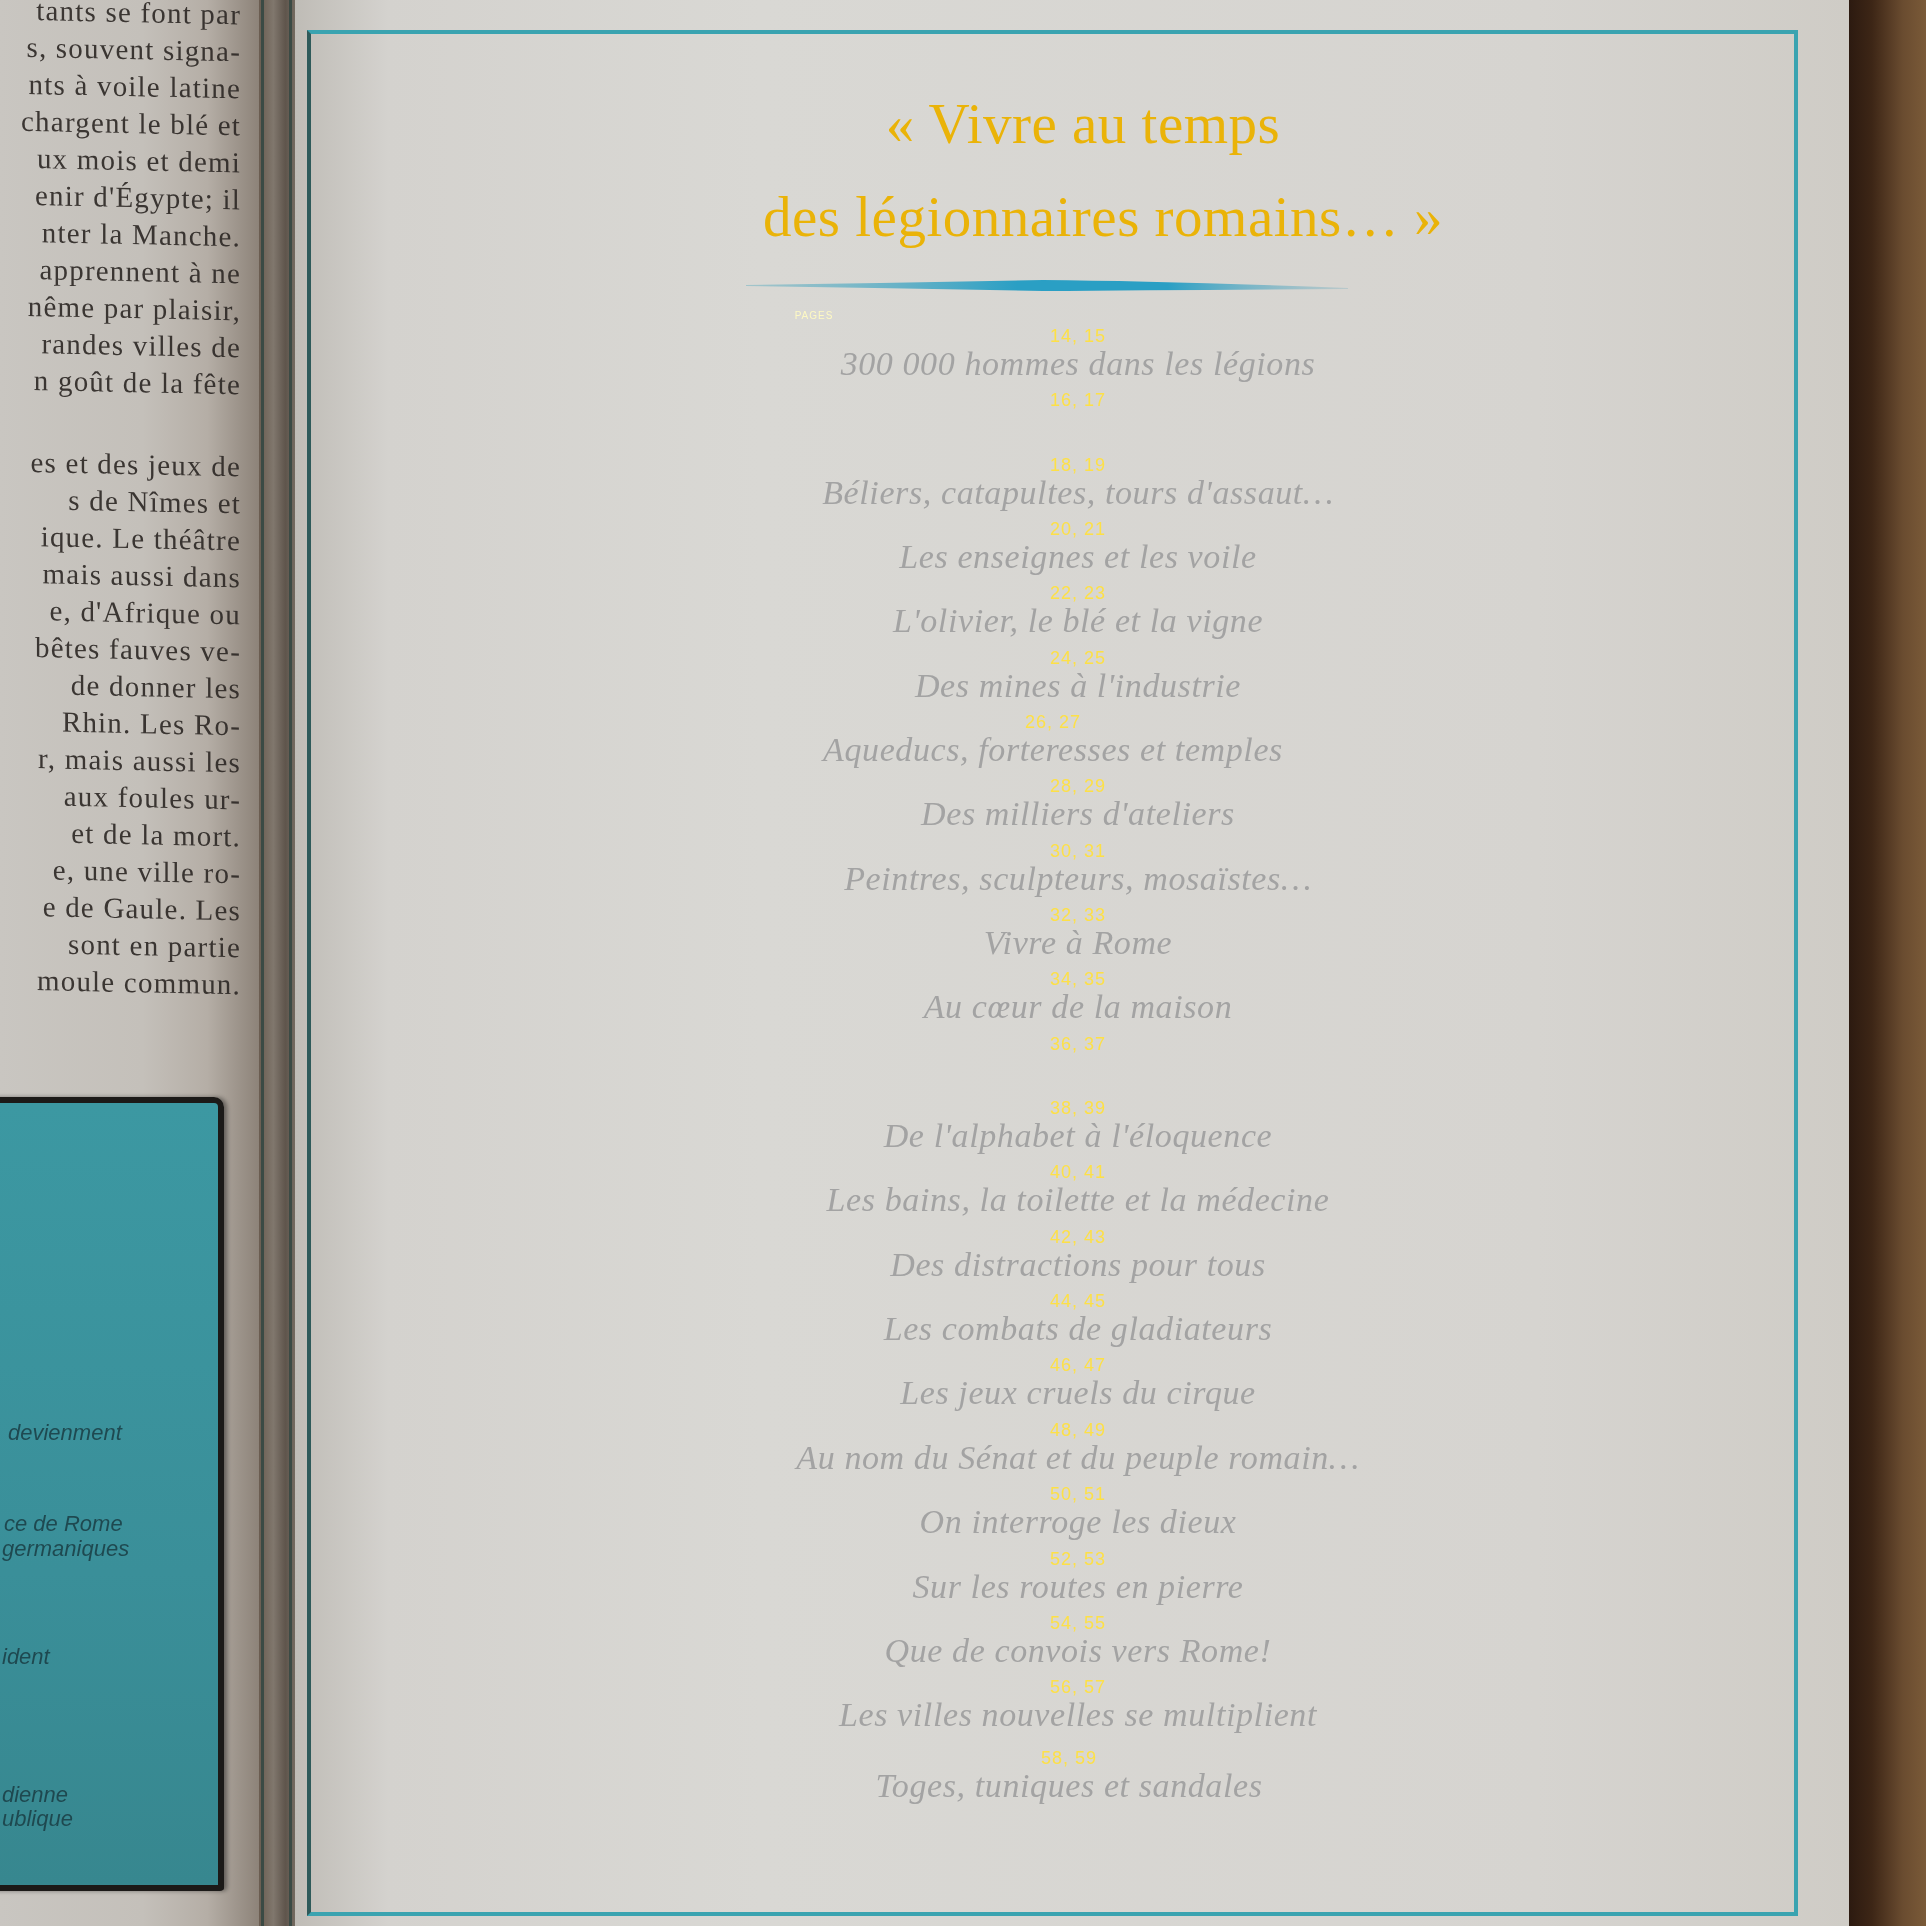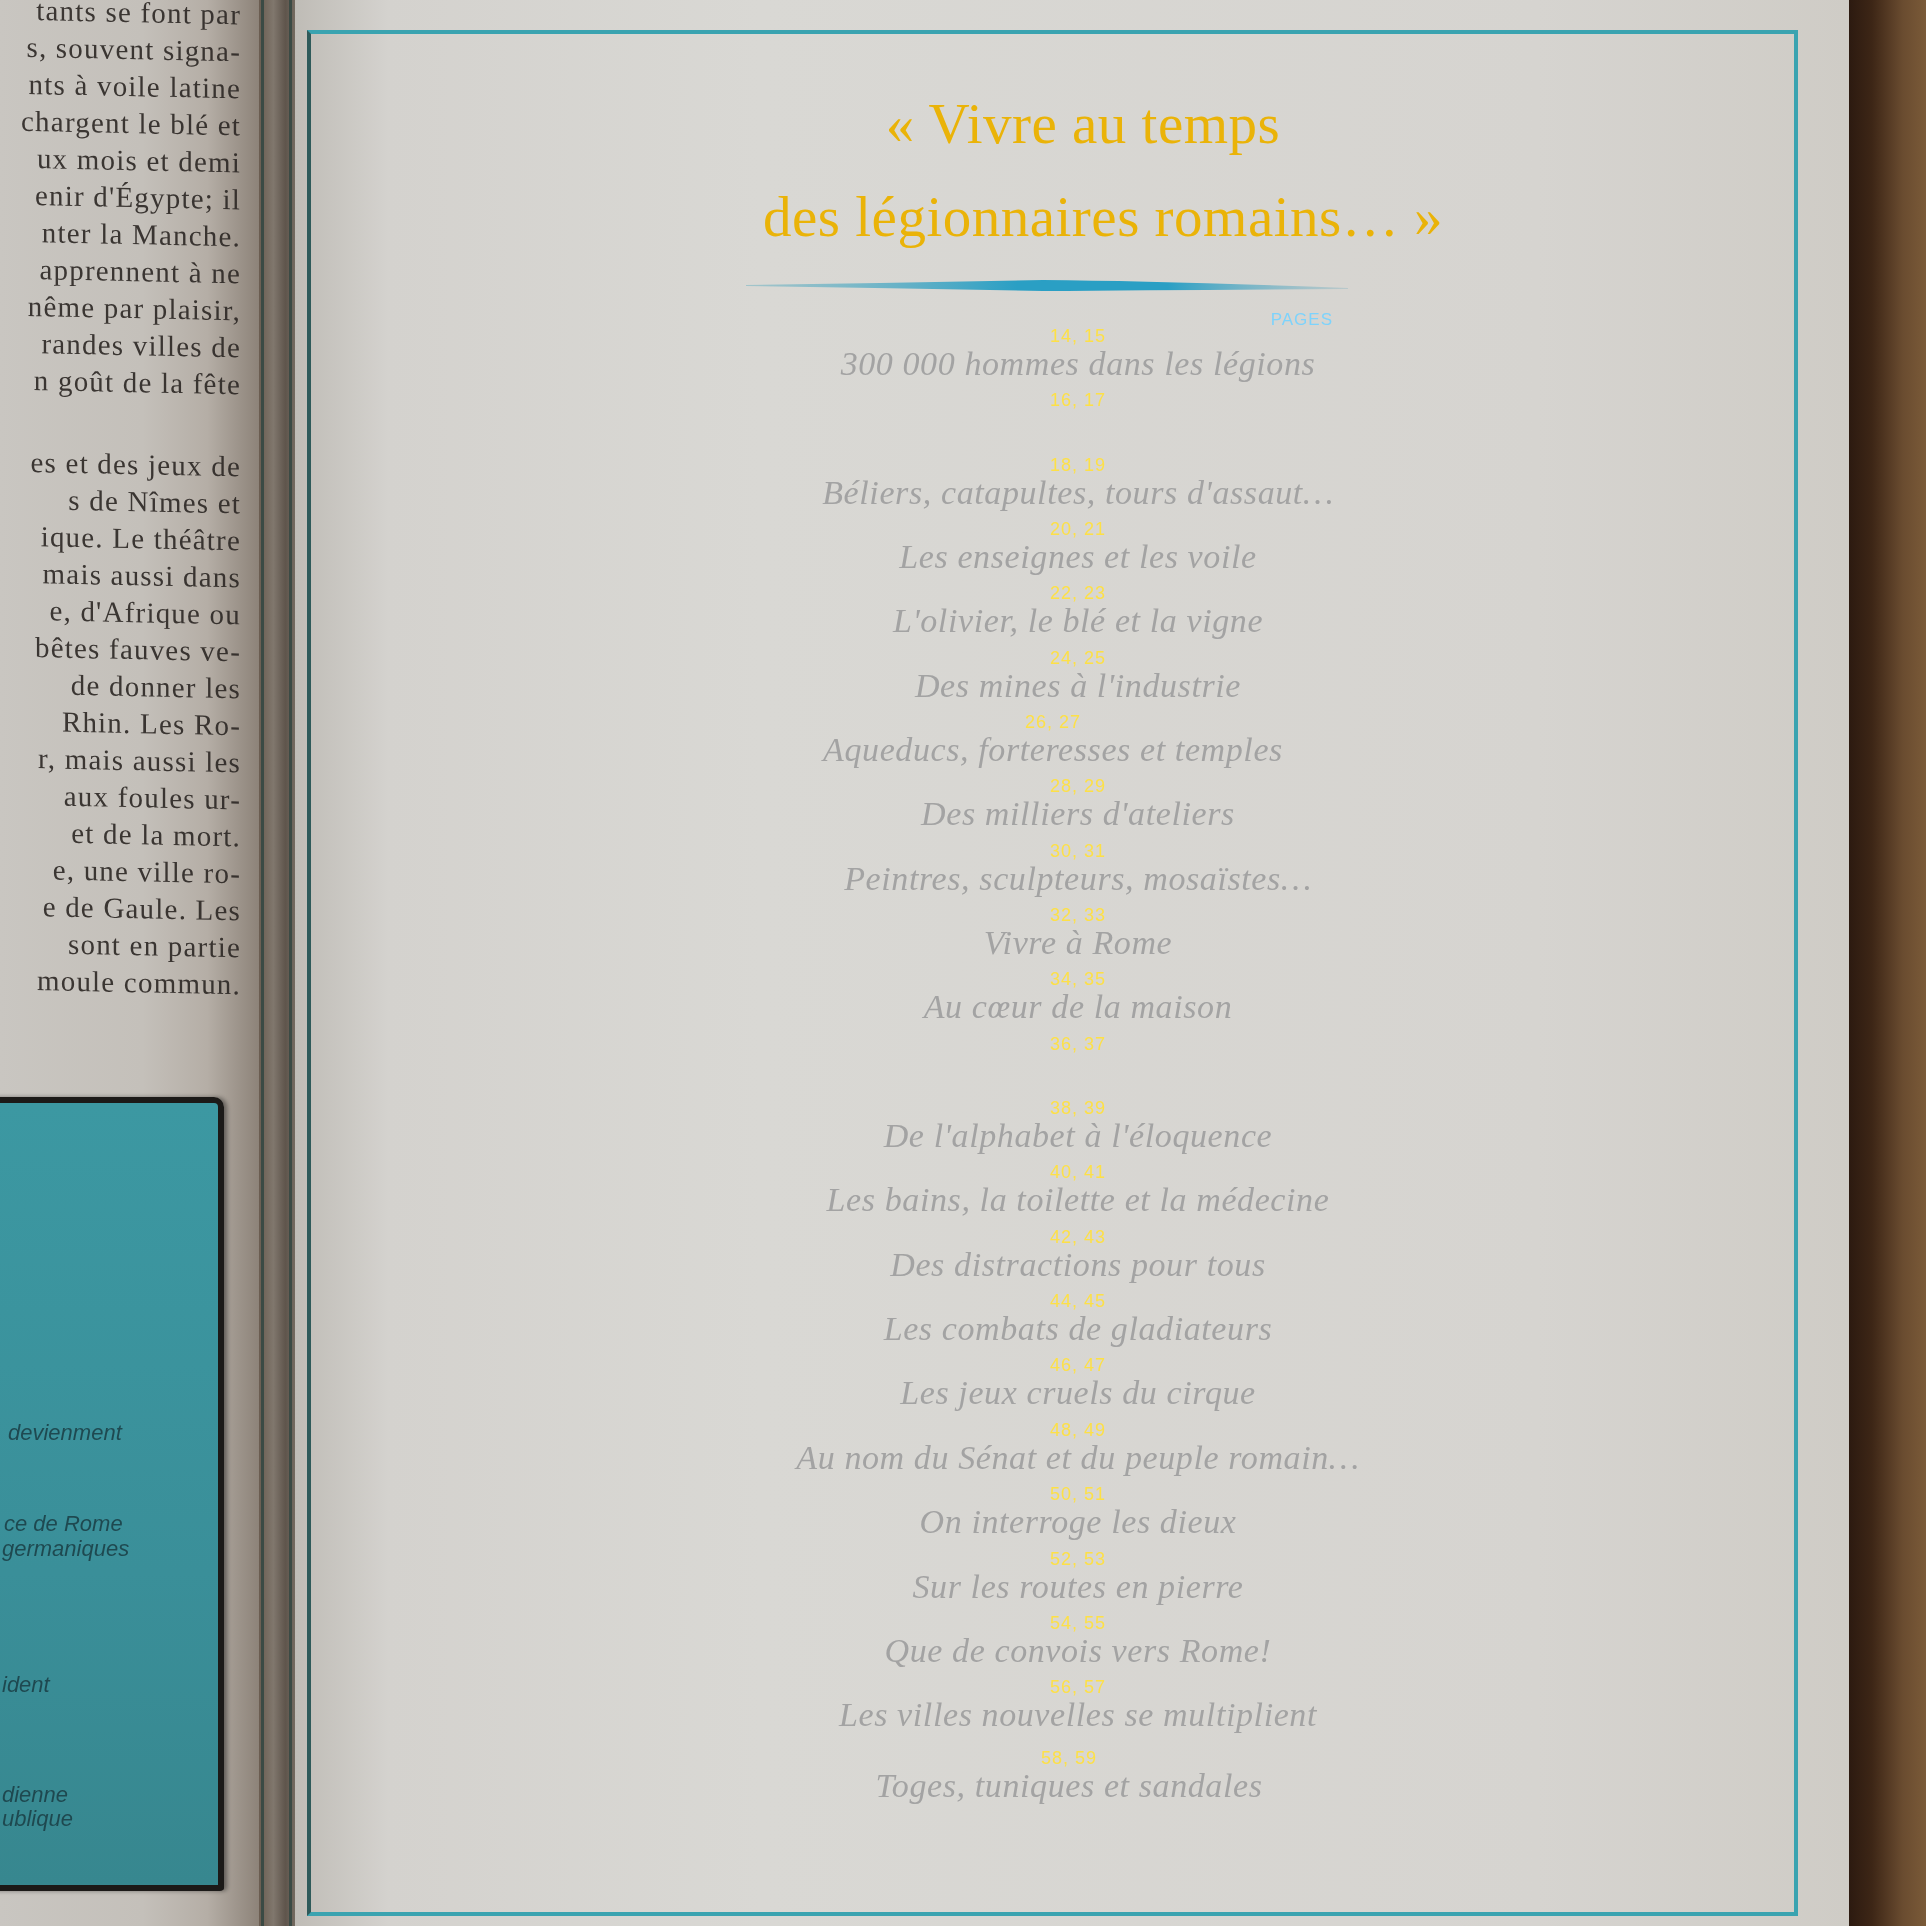--- a/index.html
+++ b/index.html
@@ -149,24 +149,24 @@
     position: absolute;
     left: 0;
     top: 310px;
     width: 1467px;
   }
   .pages-label {
     position: absolute;
     left: 0;
     top: 0;
     width: 1038px;
-    text-align: right;
+    text-align: center;
     font-family: "Liberation Sans", "DejaVu Sans", sans-serif;
-    font-size: 17px;
-    color: #7dd3fc;
+    font-size: 10px;
+    color: #fef9c3;
     letter-spacing: 1px;
   }
   .toc-entry {
     position: absolute;
     left: 0;
     width: 1467px;
     text-align: center;
   }
   .toc-pages {
     display: block;
@@ -220,21 +220,21 @@
       <span class="line">e, une ville ro-</span>
       <span class="line">e de Gaule. Les</span>
       <span class="line">sont en partie</span>
       <span class="line">moule commun.</span>
     </div>
 
     <div class="chrono-box">
       <span class="chrono-item" style="top:317px; left:28px;">devienment</span>
       <span class="chrono-item" style="top:408px; left:24px;">ce de Rome</span>
       <span class="chrono-item" style="top:433px; left:22px;">germaniques</span>
-      <span class="chrono-item" style="top:541px; left:22px;margin-top:28px;">ident</span>
+      <span class="chrono-item" style="top:541px; left:22px;">ident</span>
       <span class="chrono-item" style="top:679px; left:22px;">dienne</span>
       <span class="chrono-item" style="top:703px; left:22px;">ublique</span>
     </div>
   </div>
 
   <div class="gutter">
     <div class="gutter-line" style="left:2px;"></div>
     <div class="gutter-line" style="left:30px;"></div>
   </div>
 

